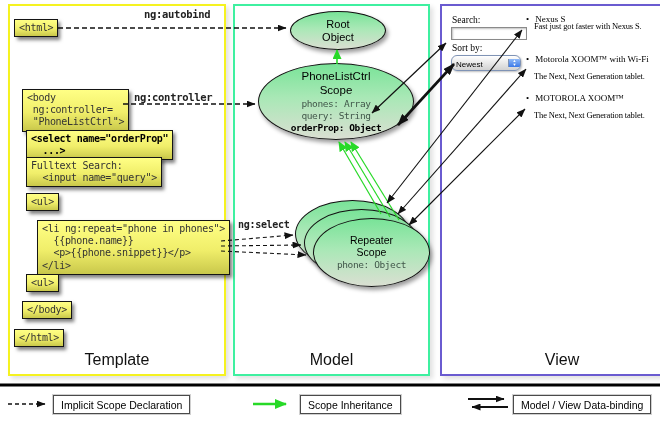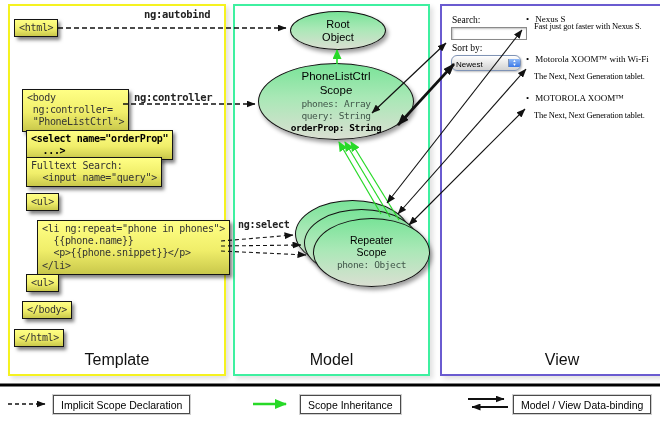--- a/index.html
+++ b/index.html
@@ -101,21 +101,21 @@
 
   <div class="ell" id="e-root">
     <div class="ell-title">Root
 Object</div>
   </div>
   <div class="ell" id="e-phonelist">
     <div class="ell-title">PhoneListCtrl
 Scope</div>
     <div class="ell-props">phones: Array
 query: String</div>
-    <div class="ell-prop-bold">orderProp: String</div>
+    <div class="ell-prop-bold">orderProp: Object</div>
   </div>
   <div class="ell" id="e-rep-back"></div>
   <div class="ell" id="e-rep-mid"></div>
   <div class="ell" id="e-rep-front">
     <div class="ell-title">Repeater
 Scope</div>
     <div class="ell-props">phone: Object</div>
   </div>
 
   <div class="v-label" style="left:452px;top:15px;">Search:</div>

